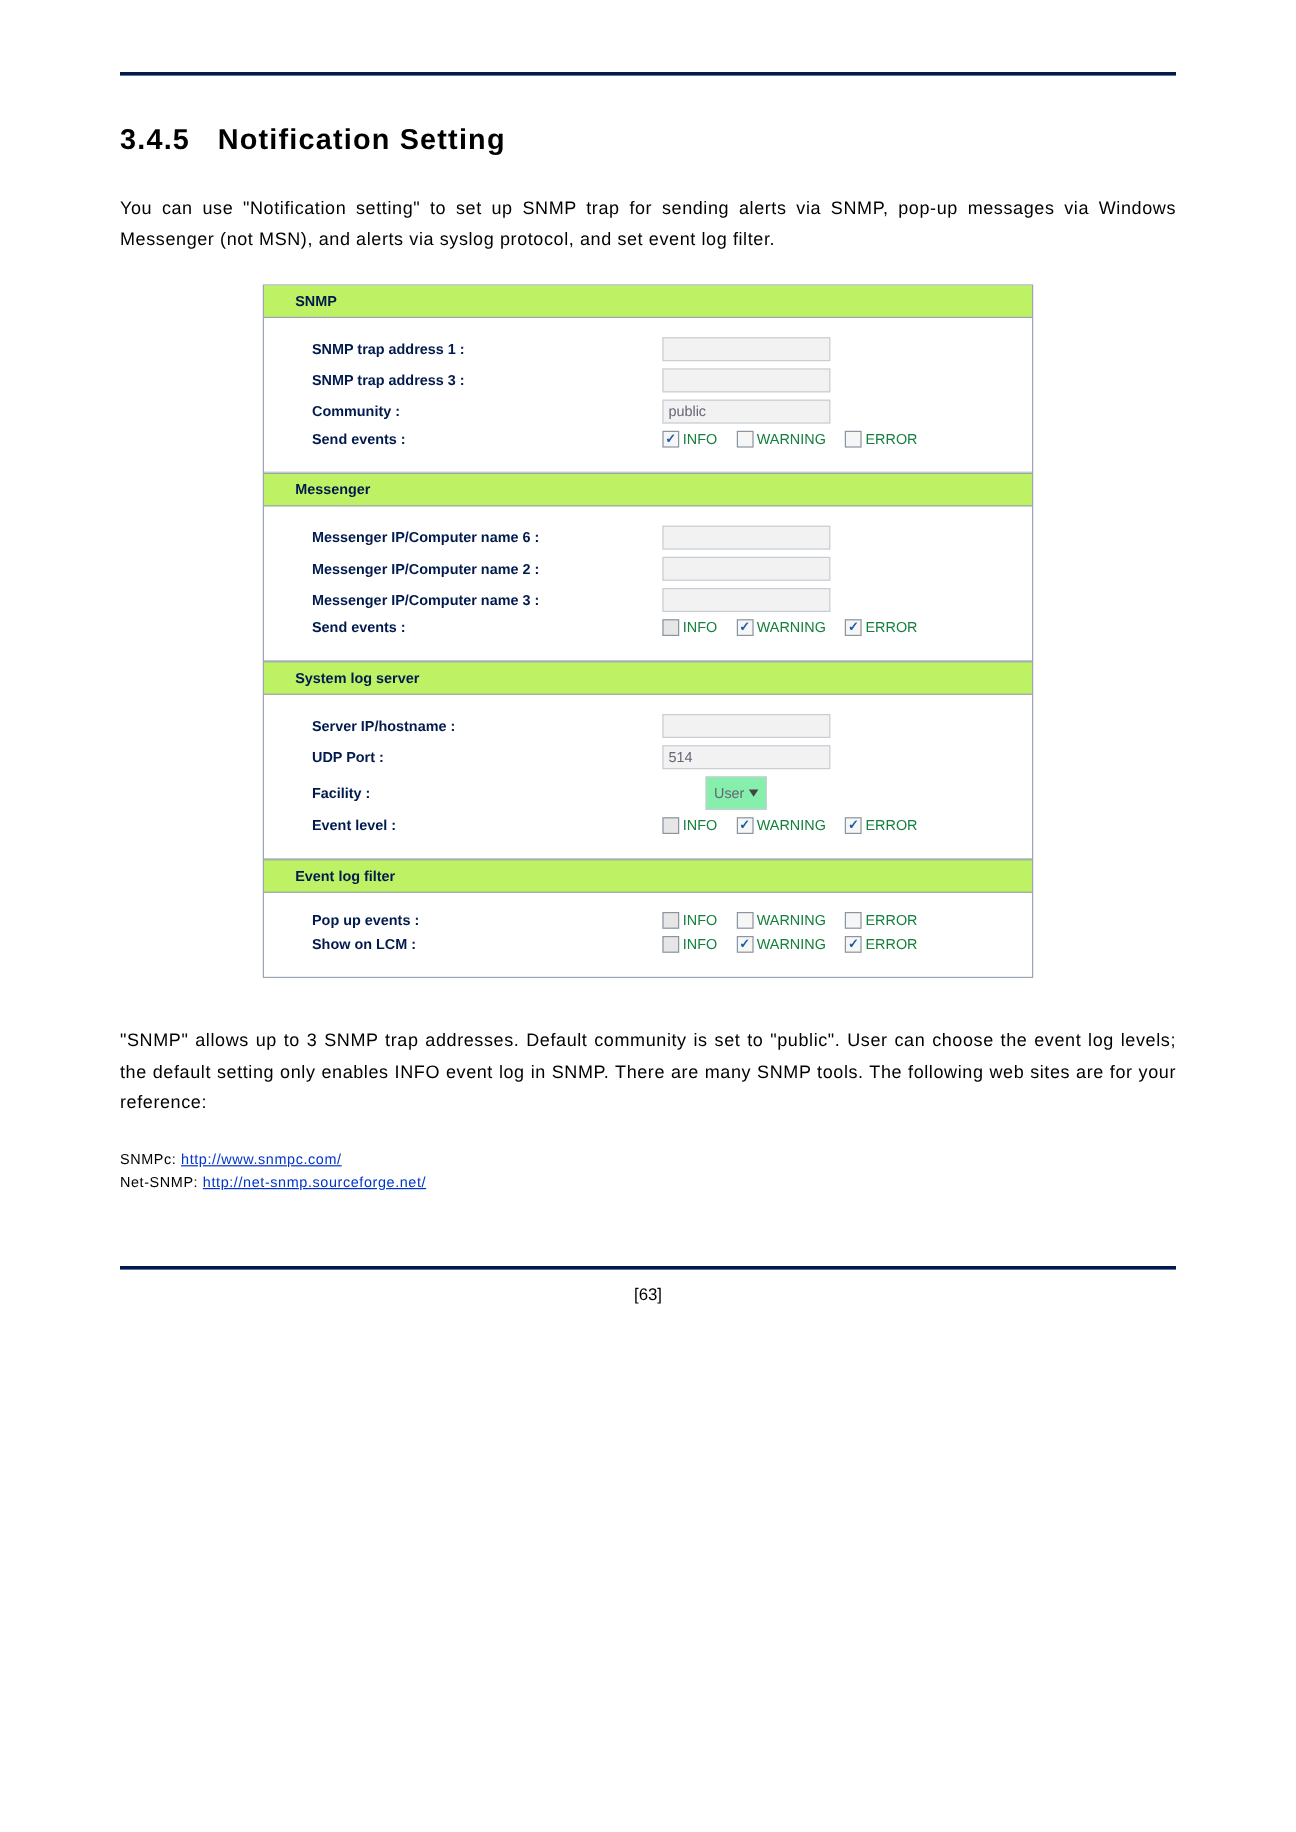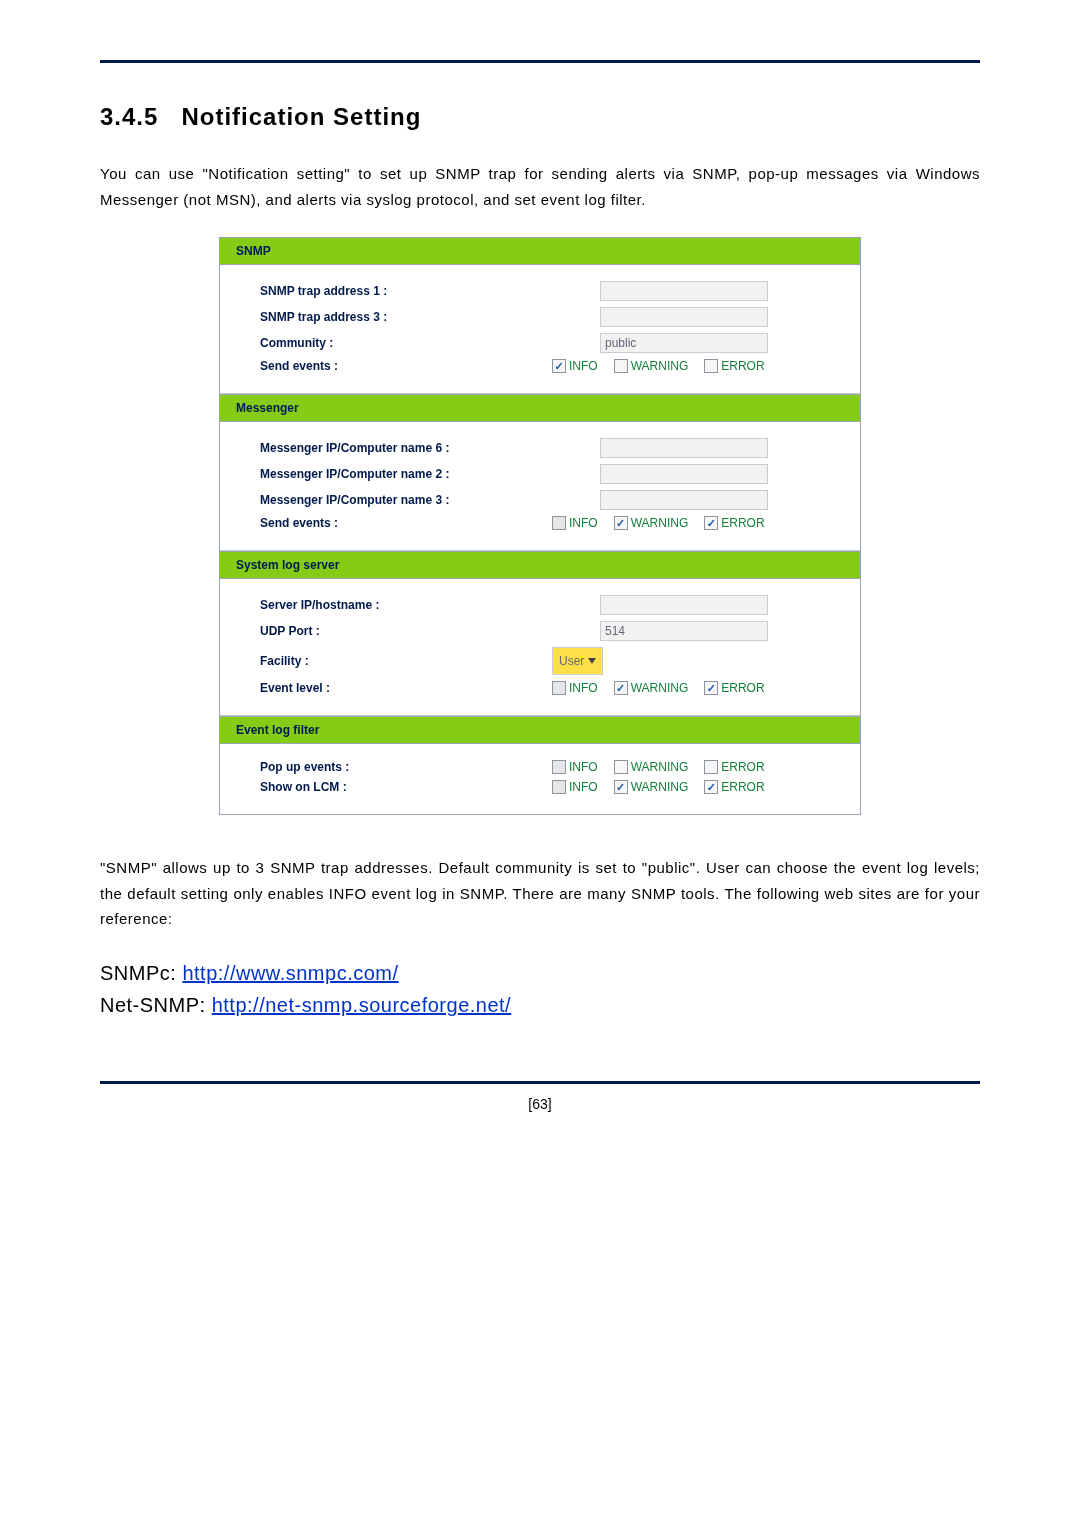--- a/index.html
+++ b/index.html
@@ -25,43 +25,43 @@
     margin: 0 0 30px 0;
   }
   .intro, .outro {
     font-size: 15px;
     line-height: 1.7;
     letter-spacing: 0.5px;
     text-align: justify;
     margin-bottom: 25px;
   }
   .refs {
-    font-size: 20px;
+    font-size: 12px;
     line-height: 1.6;
     letter-spacing: 0.5px;
   }
   .refs a {
     color: #0033cc;
     text-decoration: underline;
   }
   .link { color: #0033cc; text-decoration: underline; }
 
   
   .panel {
     width: 640px;
     margin: 0 auto 40px auto;
     border: 1px solid #9aa6b2;
     font-family: Verdana, Arial, sans-serif;
     font-size: 12px;
   }
   .sect-header {
-    background: #84cc16;
+    background: #bef264;
     color: #001a4d;
     font-weight: bold;
-    padding: 6px 16px;
+    padding: 6px 26px;
     border-bottom: 1px solid #9aa6b2;
   }
   .sect-header.first { border-top: none; }
   .sect-header:not(.first) { border-top: 1px solid #9aa6b2; }
   .sect-body {
     padding: 10px 14px 14px 40px;
     border-bottom: 1px solid #c0c6cc;
   }
   .row {
     display: flex;
@@ -77,34 +77,34 @@
   .row .ctl {
     flex: 1;
     display: flex;
     align-items: center;
     gap: 6px;
   }
   .txt {
     background: #f2f2f2;
     border: 1px solid #c8cdd3;
     height: 20px;
-    width: 168px;
+    width: 140px;
     padding: 0 4px;
     font-size: 12px;
     color: #667;
     box-sizing: border-box;
-    margin-left: 48px;
   }
   .sel {
-    background: #fde047;
+    background: #86efac;
     border: 1px solid #c8cdd3;
     height: 22px;
     font-size: 12px;
     color: #667;
     padding: 0 2px;
+    margin-left: 36px;
   }
   .cbwrap {
     display: inline-flex;
     align-items: flex-start;
     margin-right: 10px;
     color: #15803d;
     font-size: 12px;
   }
   .cb {
     width: 14px;

